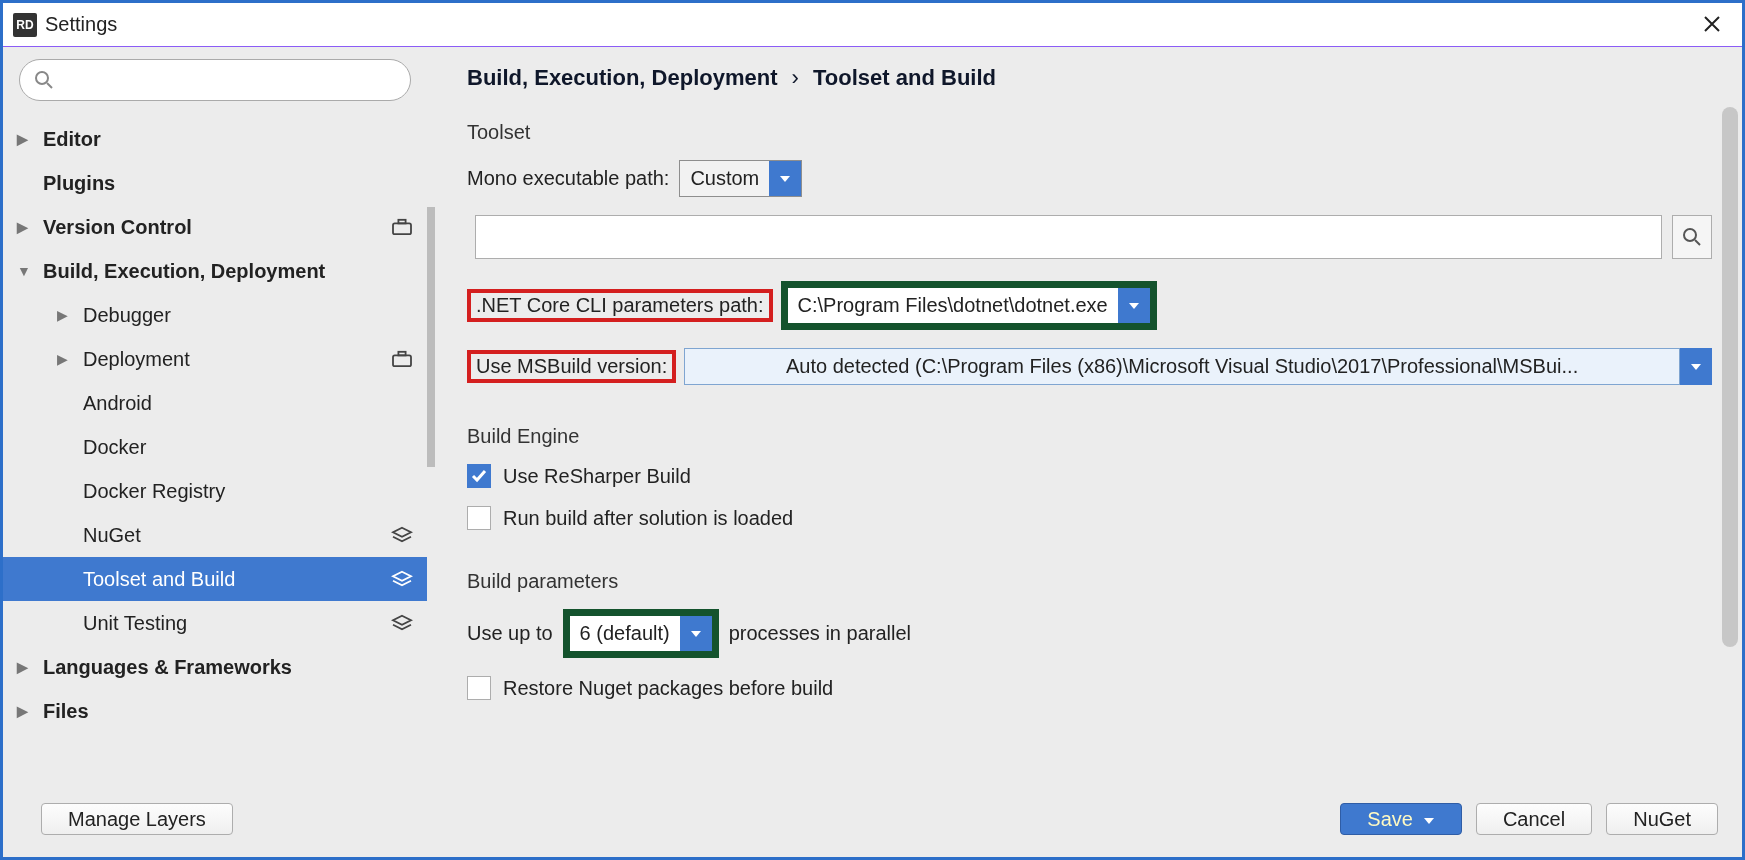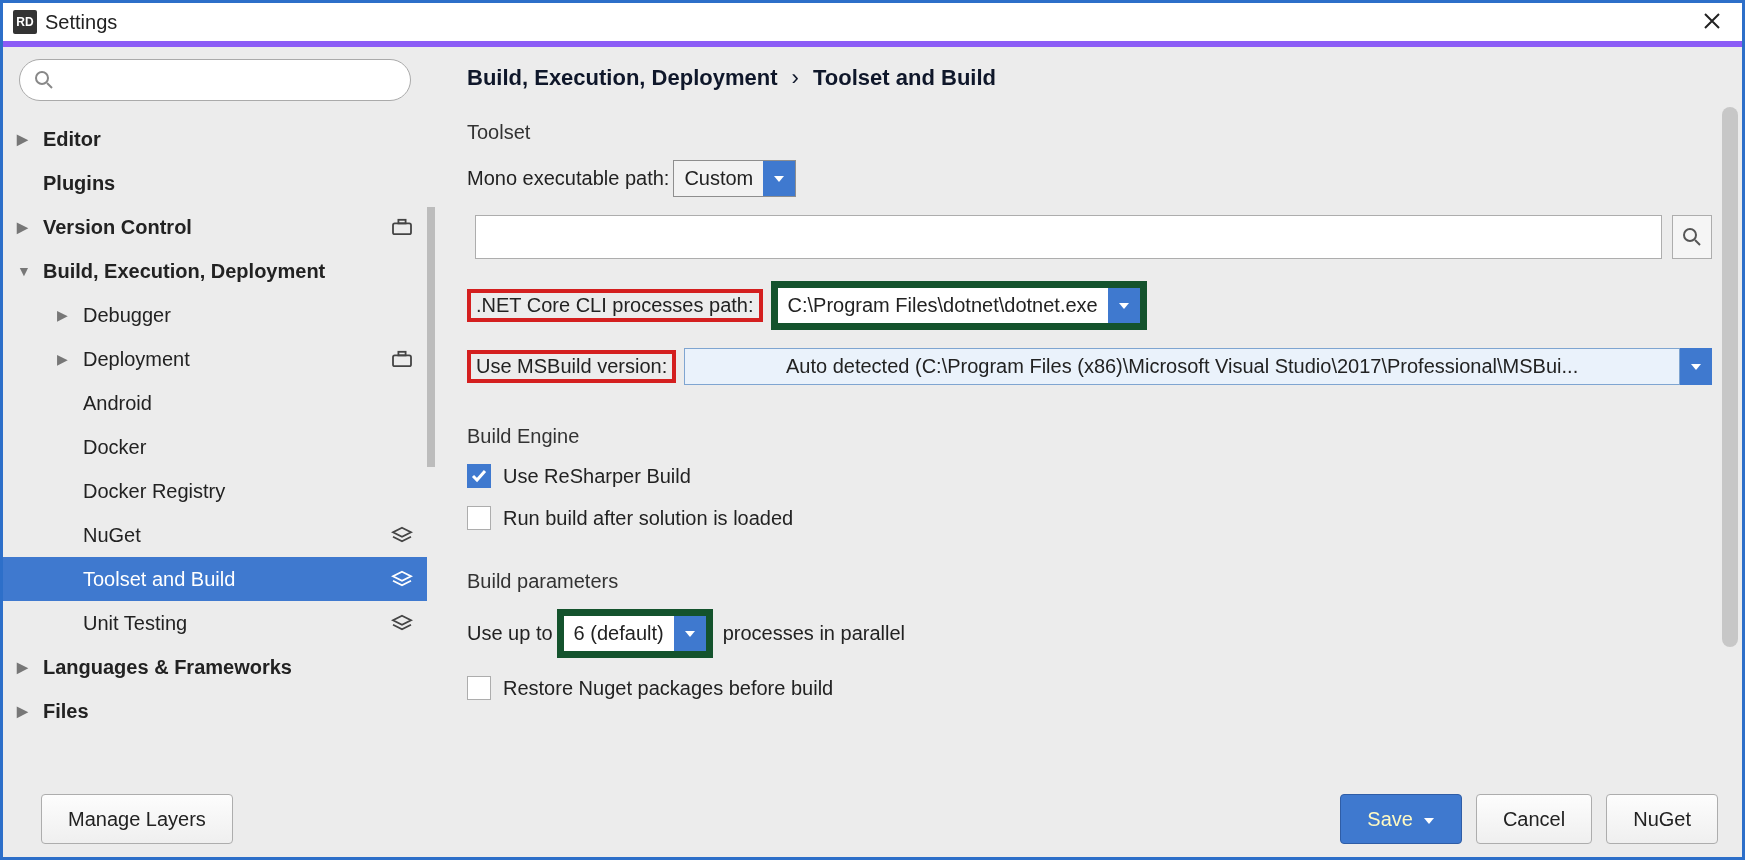--- a/index.html
+++ b/index.html
@@ -9,21 +9,21 @@
   width: 1745px;
   height: 860px;
   position: relative;
   border: 3px solid #2d6fc9;
 }
 .titlebar {
   height: 44px;
   display: flex;
   align-items: center;
   padding: 0 10px;
-  border-bottom: 6px solid #8b5cf6;
+  border-bottom: 1px solid #8b5cf6;
   background: #fff;
 }
 .app-logo {
   width: 24px; height: 24px;
   background: #333;
   color: #fff;
   font-size: 12px;
   font-weight: bold;
   display: flex;
   align-items: center;
@@ -124,21 +124,21 @@
   color: #333;
   margin-bottom: 16px;
 }
 .row {
   display: flex;
   align-items: center;
   margin-bottom: 18px;
   font-size: 20px;
   color: #222;
 }
-.row .lbl { margin-right: 4px; }
+.row .lbl { margin-right: 10px; }
 .highlight-box {
   border: 4px solid #d41f1f;
   padding: 1px 5px;
   margin-right: 8px;
 }
 .dropdown {
   display: flex;
   align-items: stretch;
   border: 7px solid #14532d;
   background: #fff;
@@ -194,21 +194,21 @@
 .footer {
   position: absolute;
   bottom: 0; left: 0; right: 0;
   height: 76px;
   display: flex;
   align-items: center;
   padding: 0 24px;
   background: #ececec;
 }
 .btn {
-  height: 50px;
+  height: 32px;
   padding: 0 26px;
   border: 1px solid #adadad;
   background: linear-gradient(#fdfdfd,#efefef);
   font-size: 20px;
   color: #222;
   border-radius: 4px;
   cursor: pointer;
   display: flex;
   align-items: center;
 }
@@ -371,21 +371,21 @@
       <div class="text-input"></div>
       <div class="browse-btn">
         <svg width="20" height="20" viewBox="0 0 20 20">
             <circle cx="8" cy="8" r="6" stroke="#555" stroke-width="2" fill="none"></circle>
             <path d="M13 13 L18 18" stroke="#555" stroke-width="2"></path>
           </svg>
       </div>
     </div>
 
     <div class="row">
-      <span class="highlight-box">.NET Core CLI processes path:</span>
+      <span class="highlight-box">.NET Core CLI parameters path:</span>
       <div class="dropdown">
         <div class="dd-text">C:\Program Files\dotnet\dotnet.exe</div>
         <div class="dd-btn">
           <svg width="12" height="10" viewBox="0 0 12 10">
               <path d="M1 2 L6 8 L11 2 Z" fill="#fff"></path>
             </svg>
         </div>
       </div>
     </div>
 

